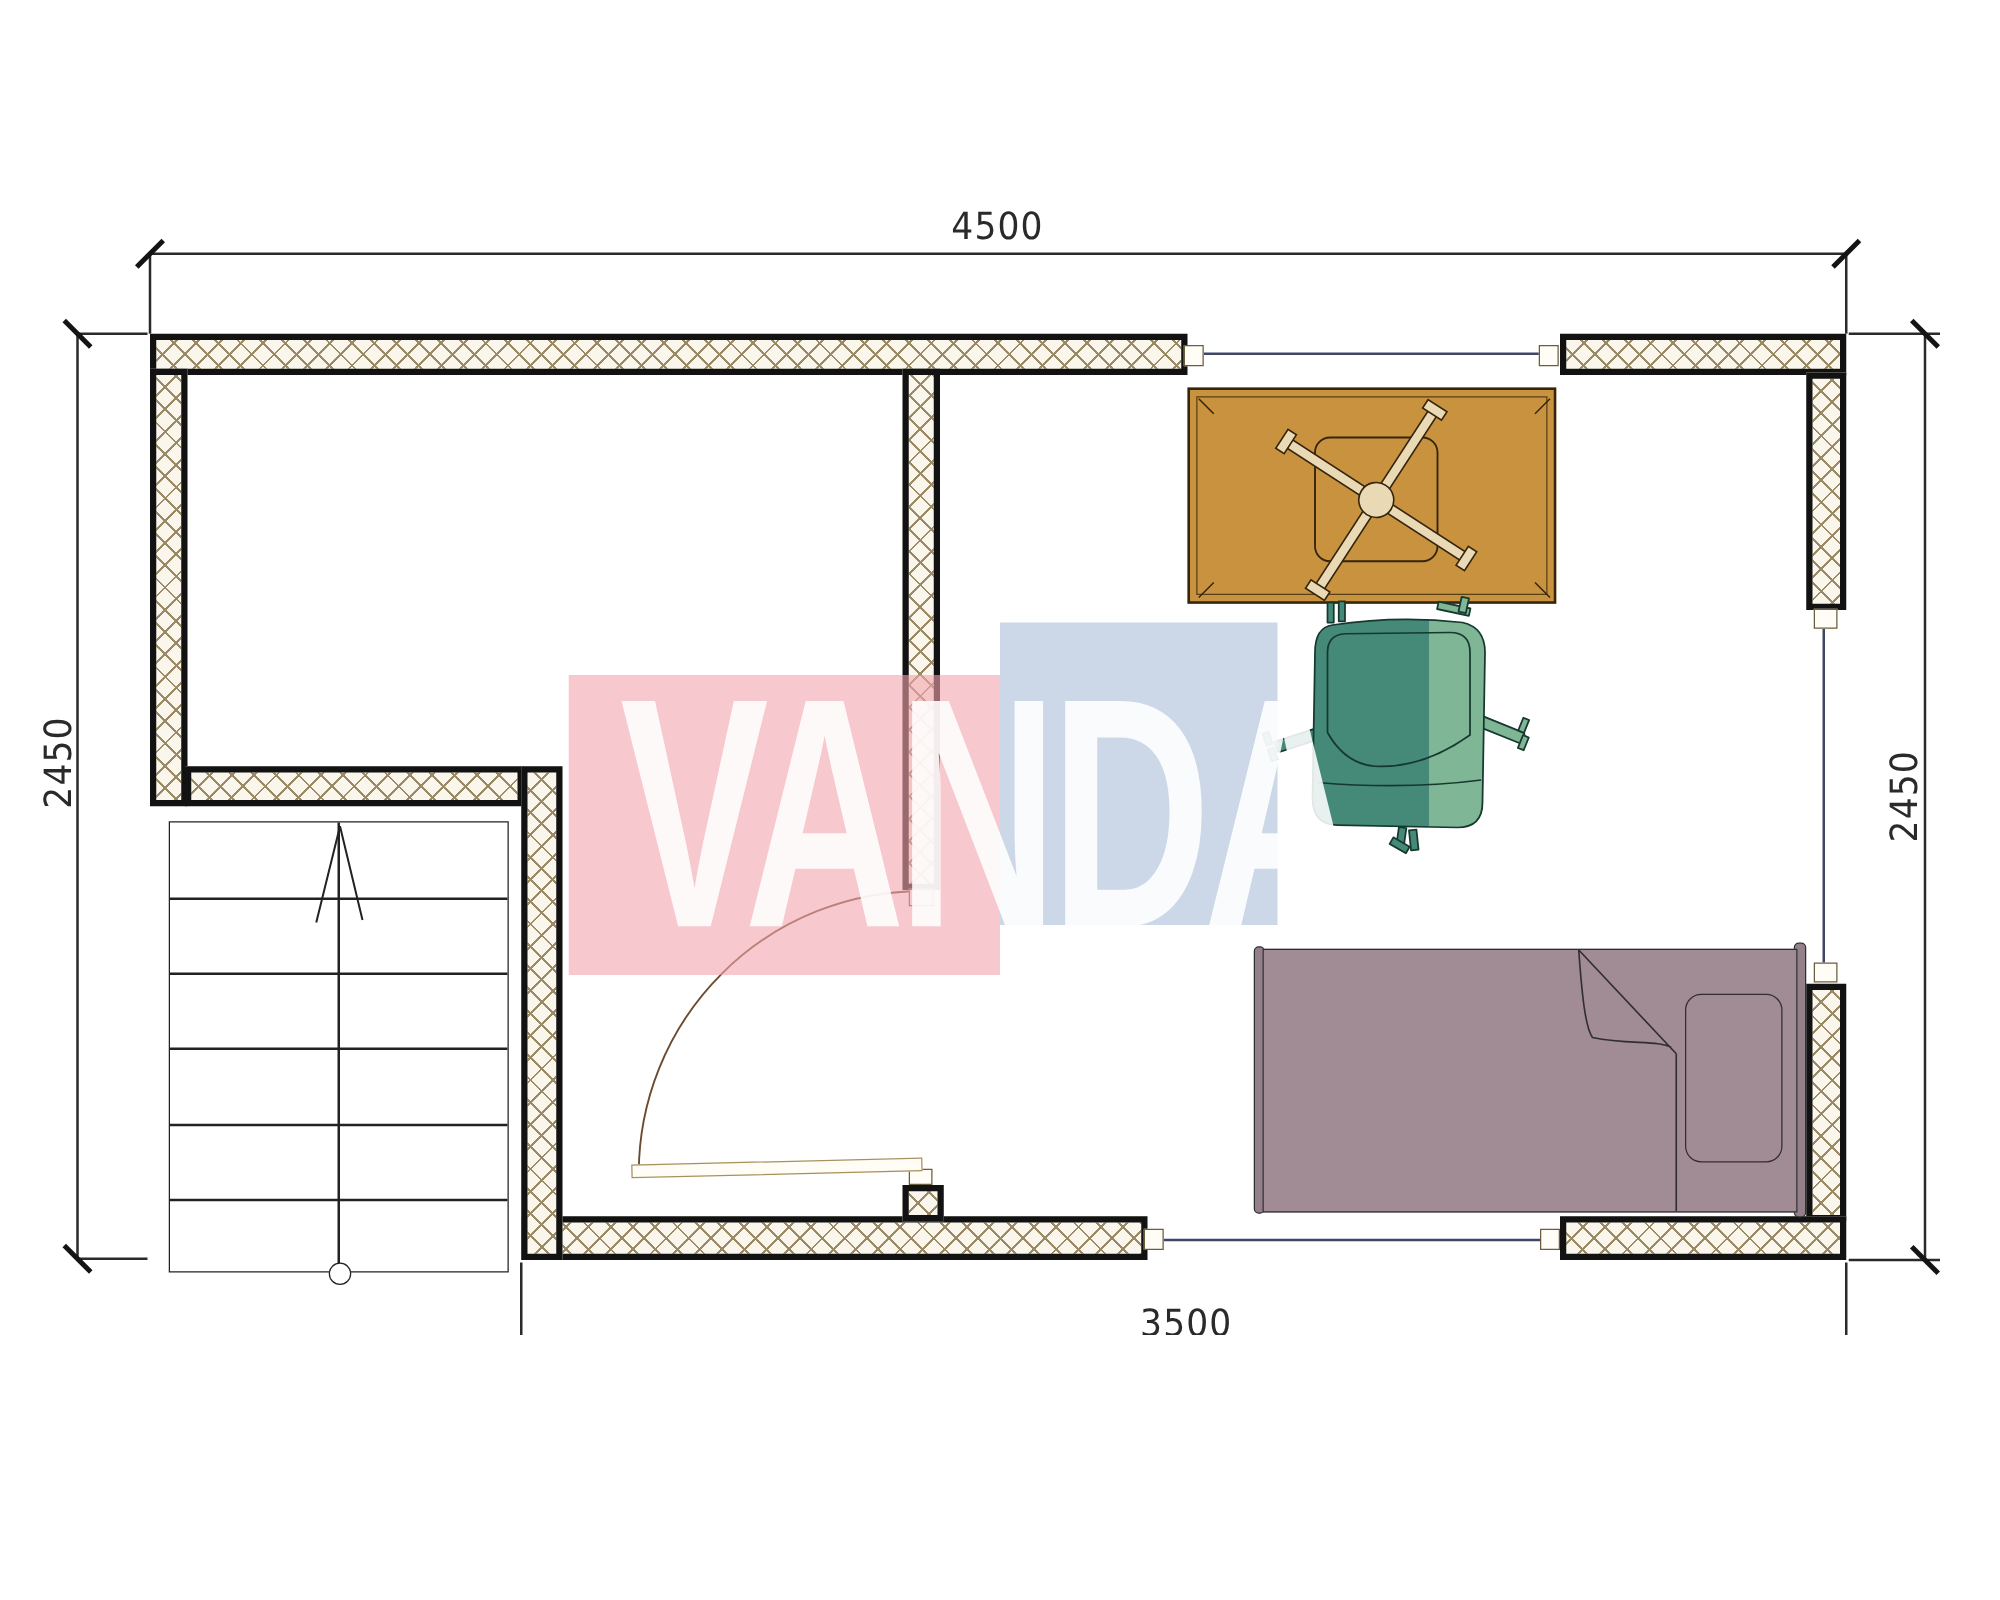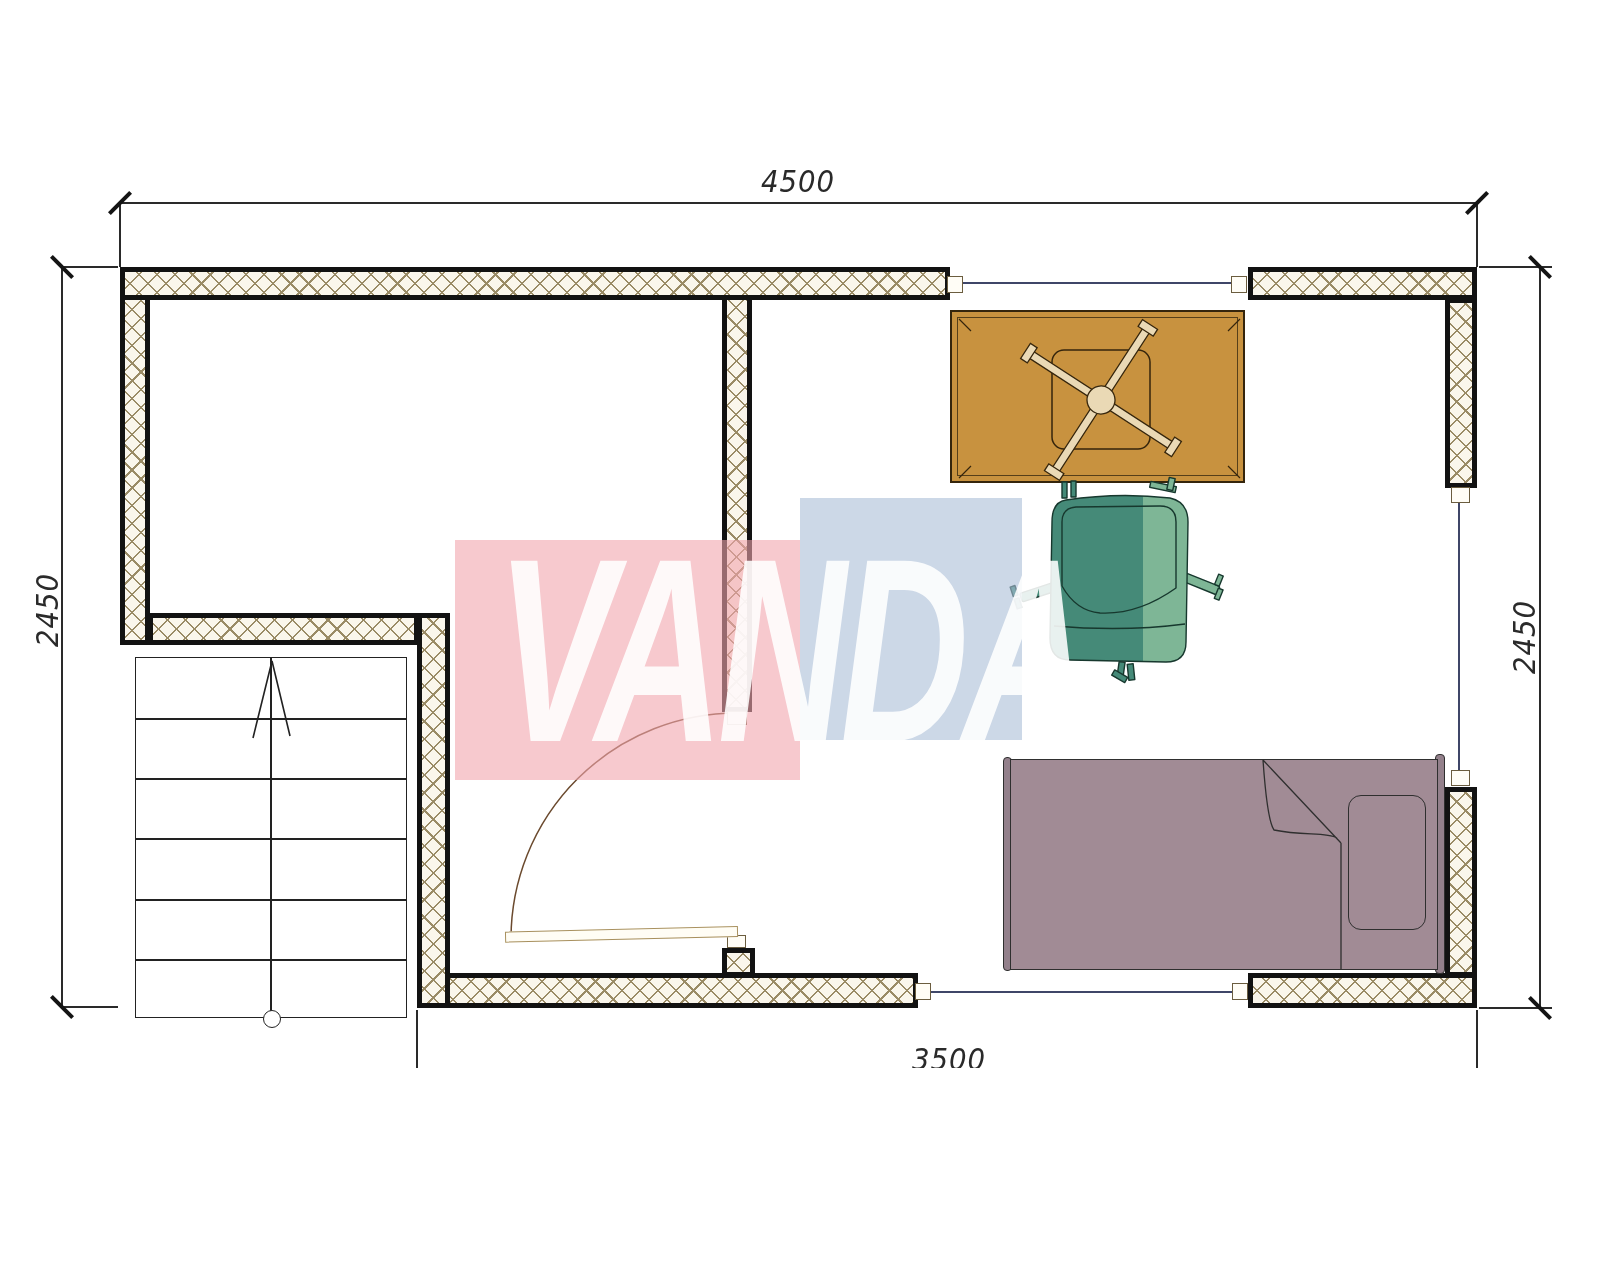--- a/index.html
+++ b/index.html
@@ -1,19 +1,18 @@
 <!DOCTYPE html>
 <html style="--wall-fill: #faf6ec; --hatch-line: #9a8b66; --wall-border: #121212; --line: #2a2a2a; --window-line: #3f4668; --marker-border: #6b5d3f; --door: #6b4a2e; --table-fill: #c8923f; --table-stroke: #35250c; --table-base-fill: #ead9b5; --chair-dark: #458a78; --chair-light: #7eb696; --chair-stroke: #17382e; --bed-fill: #a18b95; --bed-stroke: #2f2f2f; --pink-block: rgba(242,165,173,0.6); --blue-block: rgba(170,190,215,0.6); --watermark-text: rgba(255,255,255,0.88);"><head>
 <meta charset="utf-8">
 <style>
   html,body{margin:0;padding:0;background:#ffffff;}
   #canvas{
     position:relative;width:1600px;height:1068px;background:#ffffff;overflow:hidden;
     font-family:"DejaVu Sans",sans-serif;
-    font-style:italic;
   }
   
   .dline{position:absolute;background:var(--line);}
   .tick{position:absolute;width:30px;height:4px;background:#141414;}
   .tick.h{transform:translate(-50%,-50%) rotate(-45deg);}
   .tick.v{transform:translate(-50%,-50%) rotate(45deg);}
   .dim-label{
     position:absolute;color:var(--line);font-size:30px;letter-spacing:1px;
     transform:translate(-50%,-100%) scaleX(.92);white-space:nowrap;font-weight:400;
   }

